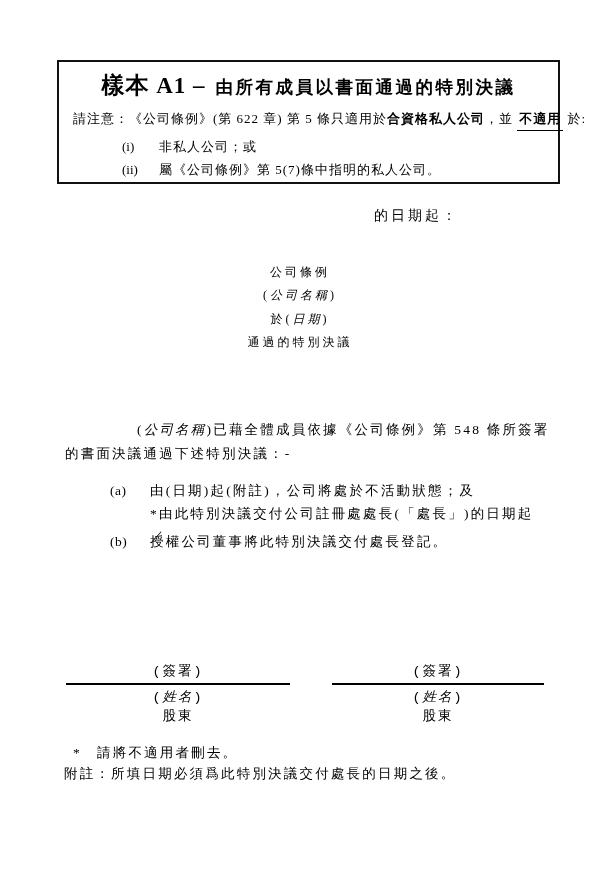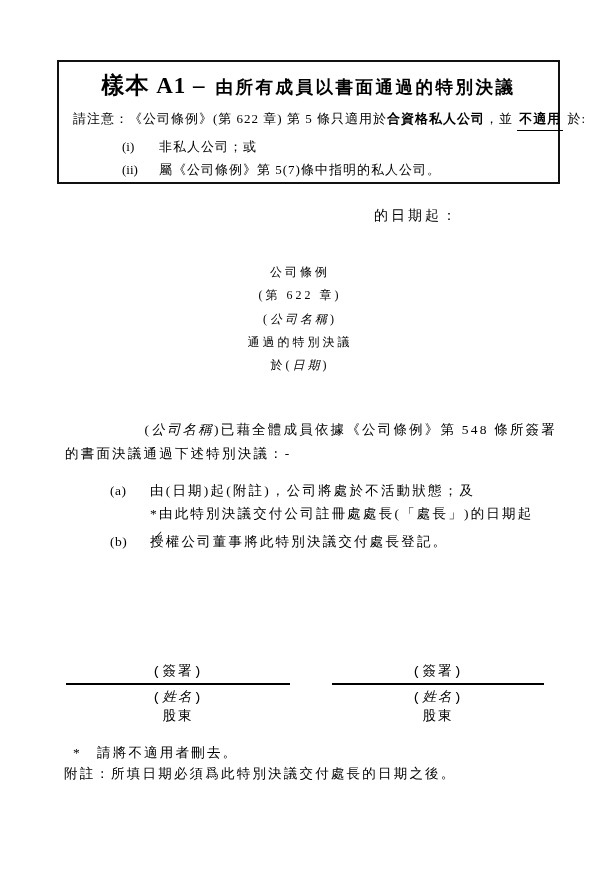--- a/index.html
+++ b/index.html
@@ -27,21 +27,21 @@
 
   
   .company-number { position:absolute; left:374px; top:207px; font-size:14px; letter-spacing:3px; }
 
   
   .heading-block { position:absolute; left:0; top:261px; width:600px; text-align:center; font-size:12px; letter-spacing:3px; }
   .h-line { line-height:23.3px; height:23.3px; }
 
   
   .main-para { position:absolute; left:65px; top:418px; width:492px; font-size:13.5px; letter-spacing:2.2px; line-height:23.5px; }
-  .para-line1 { padding-left:72px;text-align:right; }
+  .para-line1 { padding-left:72px; }
 
   
   .resolution { position:absolute; left:110px; font-size:13.5px; }
   .res-a { top:479px; }
   .res-b { top:530px; }
   .res-marker { position:absolute; left:0; top:0; letter-spacing:0.5px; line-height:23px; }
   .res-lines { margin-left:40px; width:398px; letter-spacing:2.2px; line-height:23px; }
 
   
   .sig-col { position:absolute; top:661px; text-align:center; font-size:13.5px;font-family:Liberation Mono, monospace; }
@@ -78,24 +78,23 @@
         <span class="box-item-marker">(ii)</span>
         <span>屬《公司條例》第 5(7)條中指明的私人公司。</span>
       </div>
     </div>
   </div>
 
   <div class="company-number">的日期起：</div>
 
   <div class="heading-block">
     <div class="h-line">公司條例</div>
-    <div class="h-line">(第 622 章)</div>
     <div class="h-line"><span>(</span><span class="ital">公司名稱</span><span>)</span></div>
+    <div class="h-line"><span>於(</span><span class="ital">日期</span><span>)</span></div>
     <div class="h-line">通過的特別決議</div>
-    <div class="h-line"><span>於(</span><span class="ital">日期</span><span>)</span></div>
   </div>
 
   <div class="main-para">
     <div class="para-line1"><span>(</span><span class="ital">公司名稱</span><span>)已藉全體成員依據《公司條例》第 548 條所簽署</span></div>
     <div>的書面決議通過下述特別決議：-</div>
   </div>
 
   <div class="resolution res-a">
     <span class="res-marker">(a)</span>
     <div class="res-lines">

